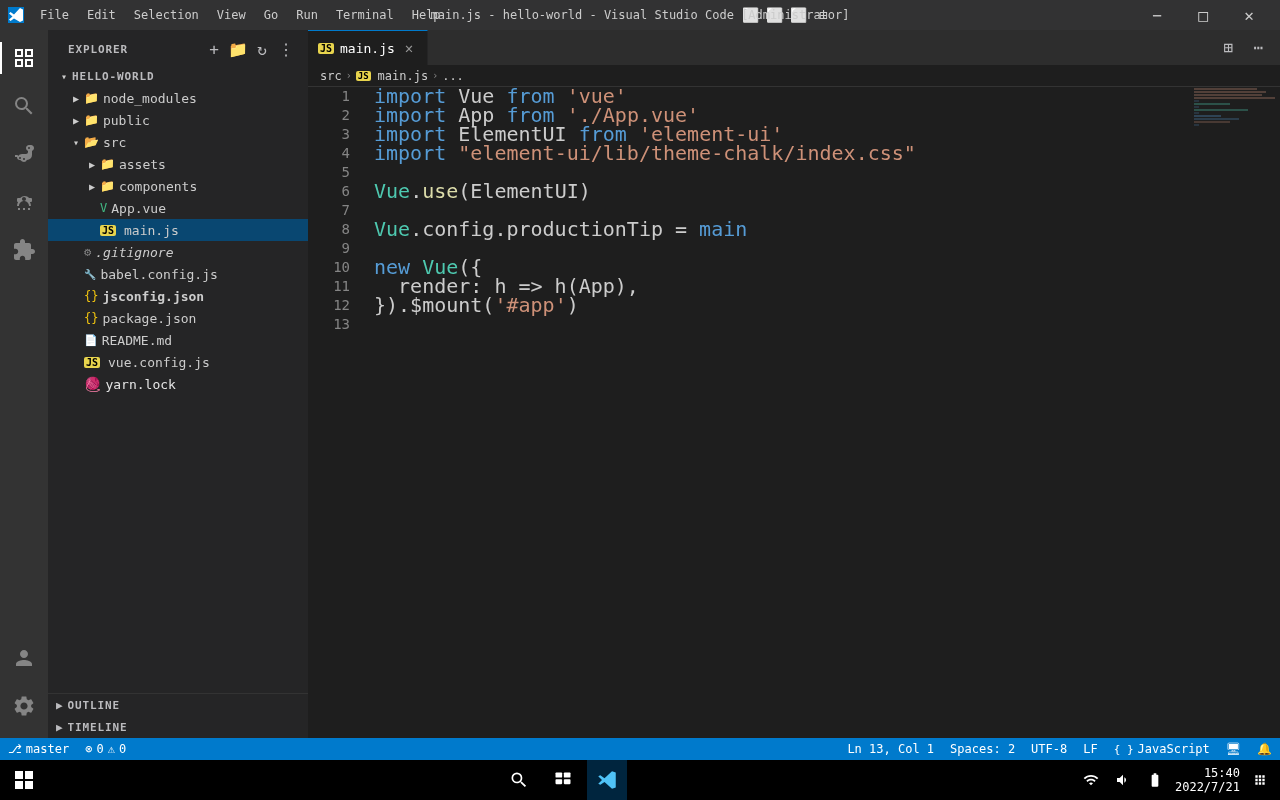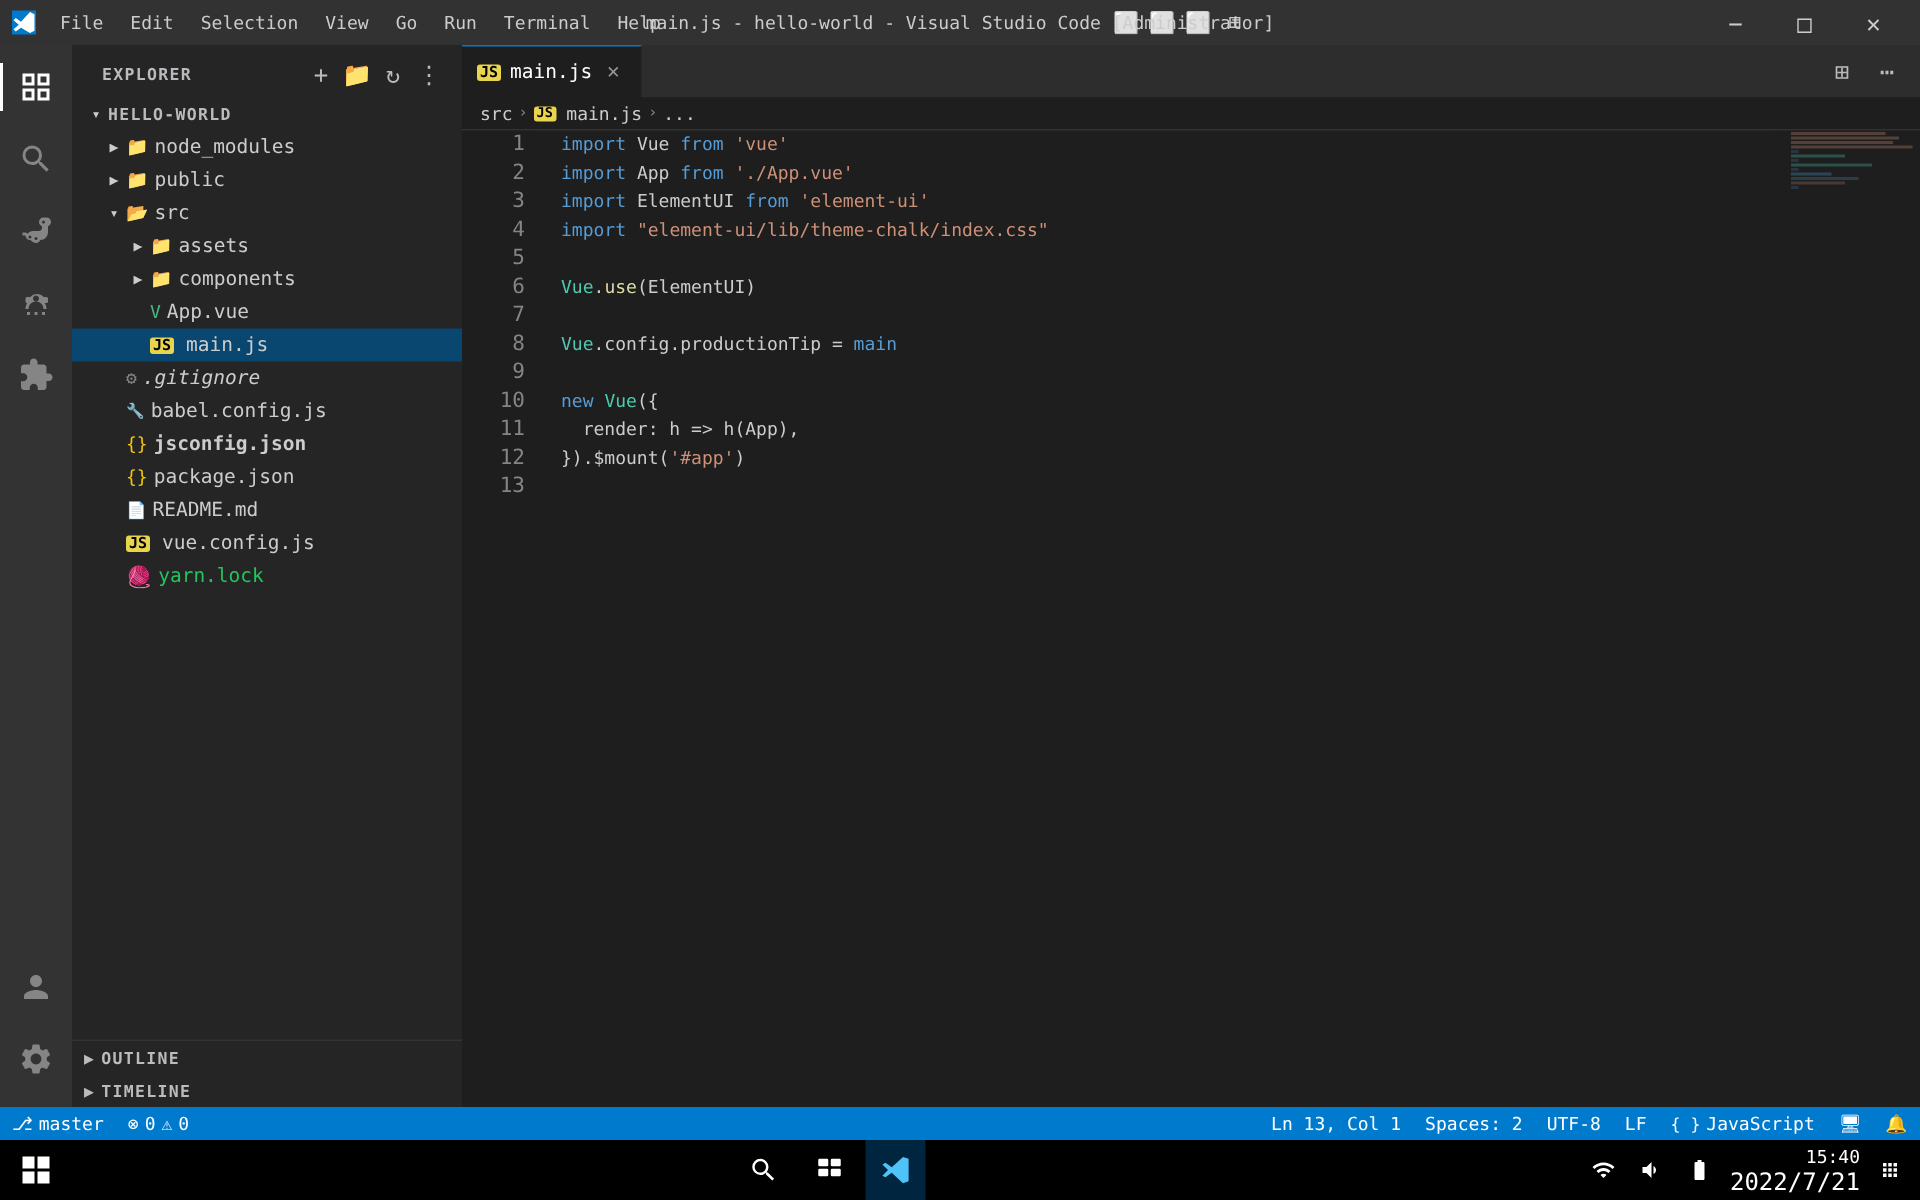--- a/index.html
+++ b/index.html
@@ -289,21 +289,21 @@
       flex-shrink: 0;
     }
     .line-num {
       display: block;
       height: 19px;
       line-height: 19px;
     }
     #code-area {
       flex: 1;
       font-family: Consolas, monospace;
-      font-size: 12px;
+      font-size: 20px;
       line-height: 19px;
       padding: 0 16px;
       overflow: auto;
       color: #cccccc;
       white-space: pre;
     }
     
     .kw { color: #569cd6; }
     .str { color: #ce9178; }
     .func { color: #dcdcaa; }
@@ -393,21 +393,21 @@
       font-size: 12px;
       color: #ffffff;
     }
     .taskbar-sys-icon {
       width: 24px; height: 24px;
       display: flex; align-items: center; justify-content: center;
       cursor: pointer; font-size: 14px; color: #ffffff;
     }
     #clock { text-align: right; }
     #clock-time { display: block; font-size: 12px; }
-    #clock-date { display: block; font-size: 16px; text-align: right; }
+    #clock-date { display: block; font-size: 12px; text-align: right; }
 
     
     .win-logo {
       display: grid;
       grid-template-columns: 1fr 1fr;
       gap: 2px;
       width: 18px;
       height: 18px;
     }
     .win-logo div {
@@ -583,21 +583,21 @@
 
       <div class="tree-item" style="padding-left: 20px;">
         <span class="arrow" style="width:16px;"> </span>
         <span class="file-icon color-js" style="font-size:10px; font-weight:bold; background:#e8d44d; color:#000; padding: 0 2px; border-radius:2px;">JS</span>
         <span class="file-name" style="color:#cccccc; margin-left:4px;">vue.config.js</span>
       </div>
 
       <div class="tree-item" style="padding-left: 20px;">
         <span class="arrow" style="width:16px;"> </span>
         <span class="file-icon" style="color:#2c8ebb; font-size:14px;">🧶</span>
-        <span class="file-name" style="color:#22c55e;">yarn.lock</span>
+        <span class="file-name" style="color:#e5e5e5;">yarn.lock</span>
       </div>
     </div>
 
     <div id="sidebar-sections">
       <div class="section-header">
         <span class="arrow" style="margin-right:4px;">▶</span>
         <span>OUTLINE</span>
       </div>
       <div class="section-header">
         <span class="arrow" style="margin-right:4px;">▶</span>

